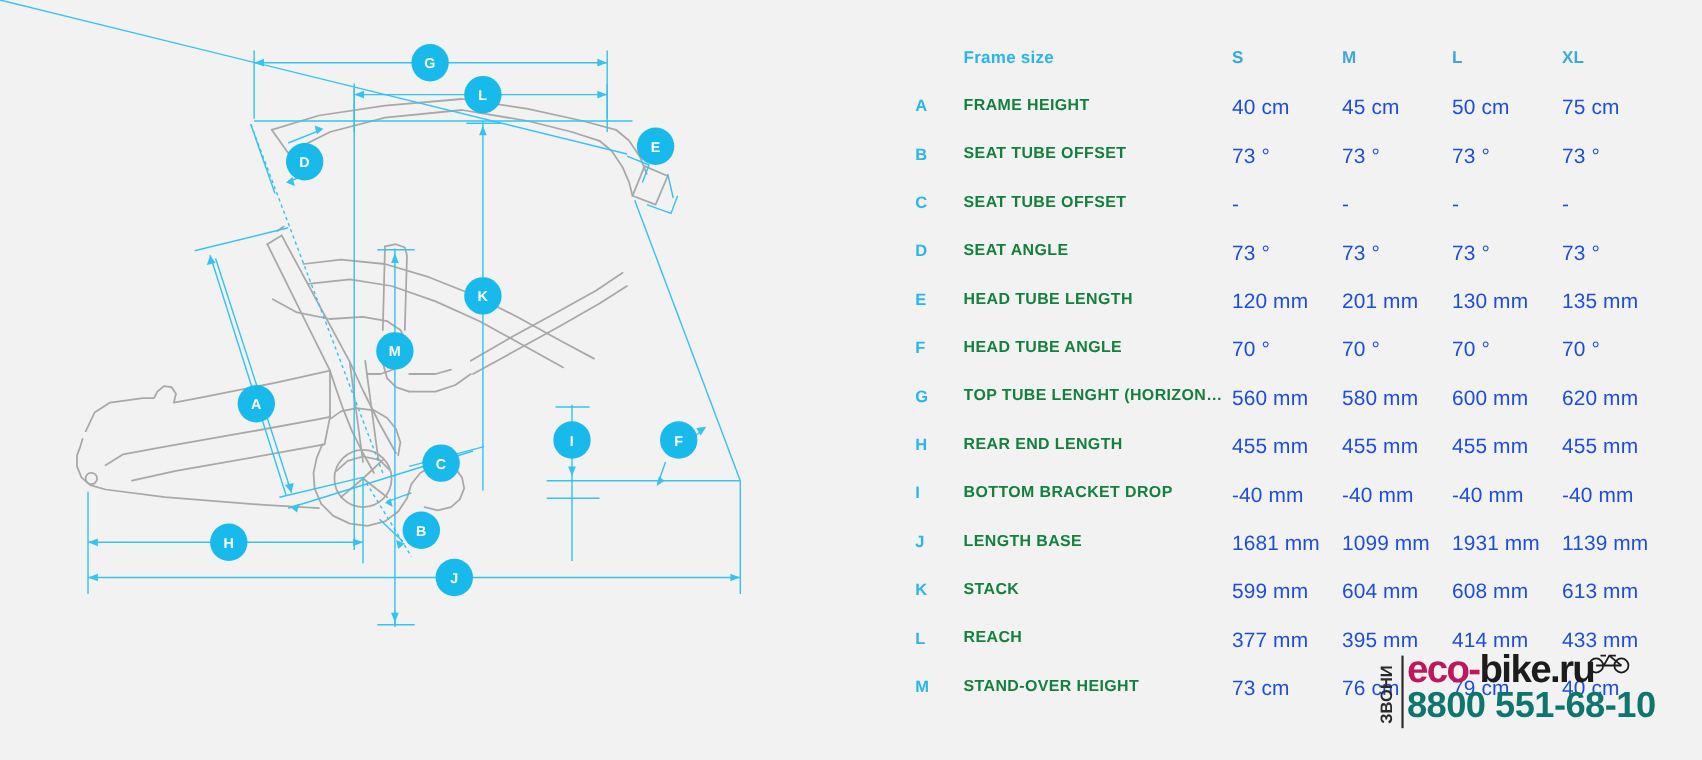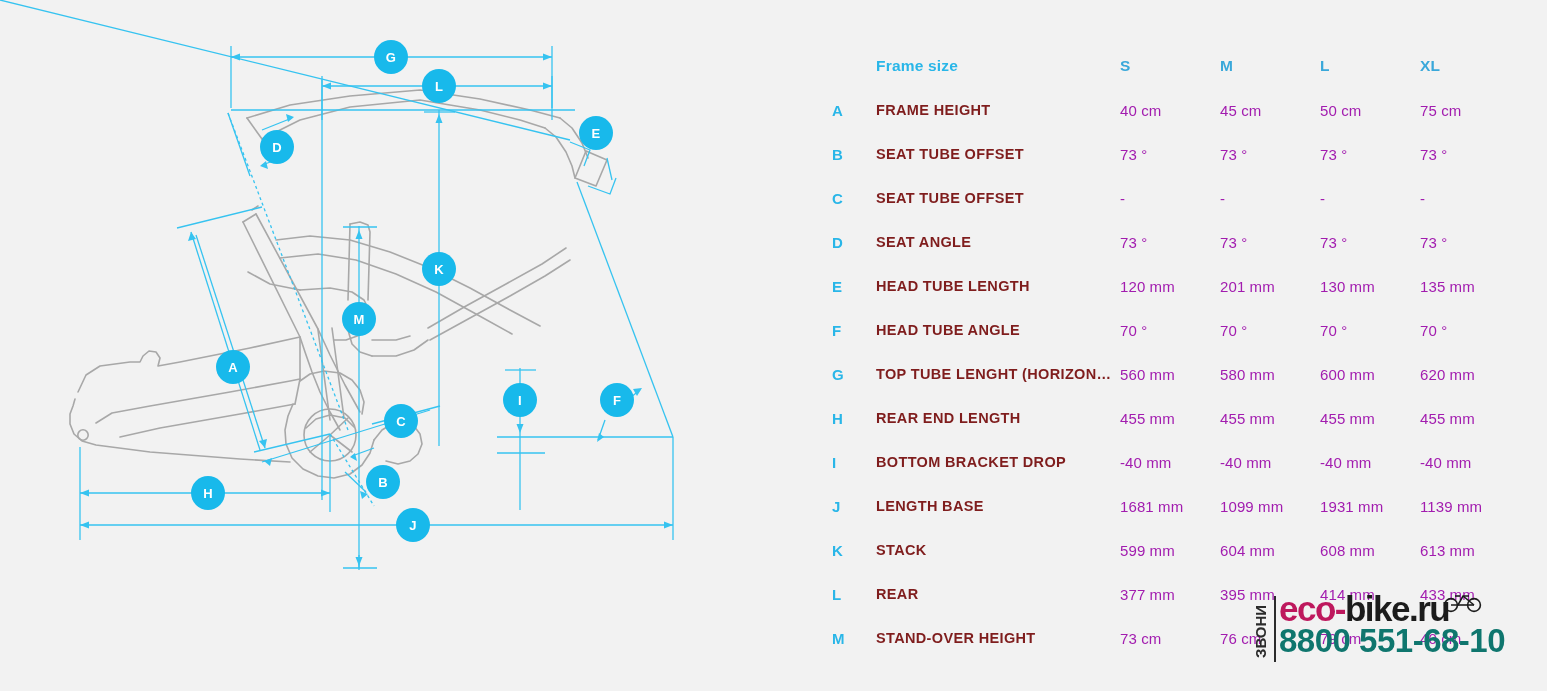--- a/index.html
+++ b/index.html
@@ -50,53 +50,52 @@
 
   
   #spec-table {
     position: absolute;
     left: 832px;
     top: 44px;
     width: 700px;
   }
   .spec-row {
     display: flex;
-    align-items: center;
     height: 44px;
     white-space: nowrap;
   }
   .spec-row.header-row {
     height: 44px;
   }
   .col-letter {
     width: 44px;
     flex: 0 0 44px;
     font-size: 15px;
     font-weight: bold;
     color: #29b6e8;
     letter-spacing: 0.2px;
   }
   .col-label {
     width: 244px;
     flex: 0 0 244px;
     font-size: 14.5px;
     font-weight: bold;
-    color: #7f1d1d;
+    color: #15803d;
     letter-spacing: 0.35px;
     overflow: hidden;
     text-overflow: ellipsis;
     white-space: nowrap;
     padding-right: 4px;
     box-sizing: border-box;
   }
   .col-val {
     width: 100px;
     flex: 0 0 100px;
-    font-size: 15px;
-    color: #a21caf;
+    font-size: 19px;
+    color: #1d4ed8;
     letter-spacing: 0.1px;
   }
   .header-row .col-label {
     color: #29b6e8;
     font-weight: bold;
     font-size: 15.5px;
     letter-spacing: 0.2px;
   }
   .header-row .col-val {
     color: #3aa8da;
@@ -475,21 +474,21 @@
         <div class="spec-row">
           <div class="col-letter">K</div>
           <div class="col-label">STACK</div>
           <div class="col-val">599 mm</div>
           <div class="col-val">604 mm</div>
           <div class="col-val">608 mm</div>
           <div class="col-val">613 mm</div>
         </div>
         <div class="spec-row">
           <div class="col-letter">L</div>
-          <div class="col-label">REAR</div>
+          <div class="col-label">REACH</div>
           <div class="col-val">377 mm</div>
           <div class="col-val">395 mm</div>
           <div class="col-val">414 mm</div>
           <div class="col-val">433 mm</div>
         </div>
         <div class="spec-row">
           <div class="col-letter">M</div>
           <div class="col-label">STAND-OVER HEIGHT</div>
           <div class="col-val">73 cm</div>
           <div class="col-val">76 cm</div>

